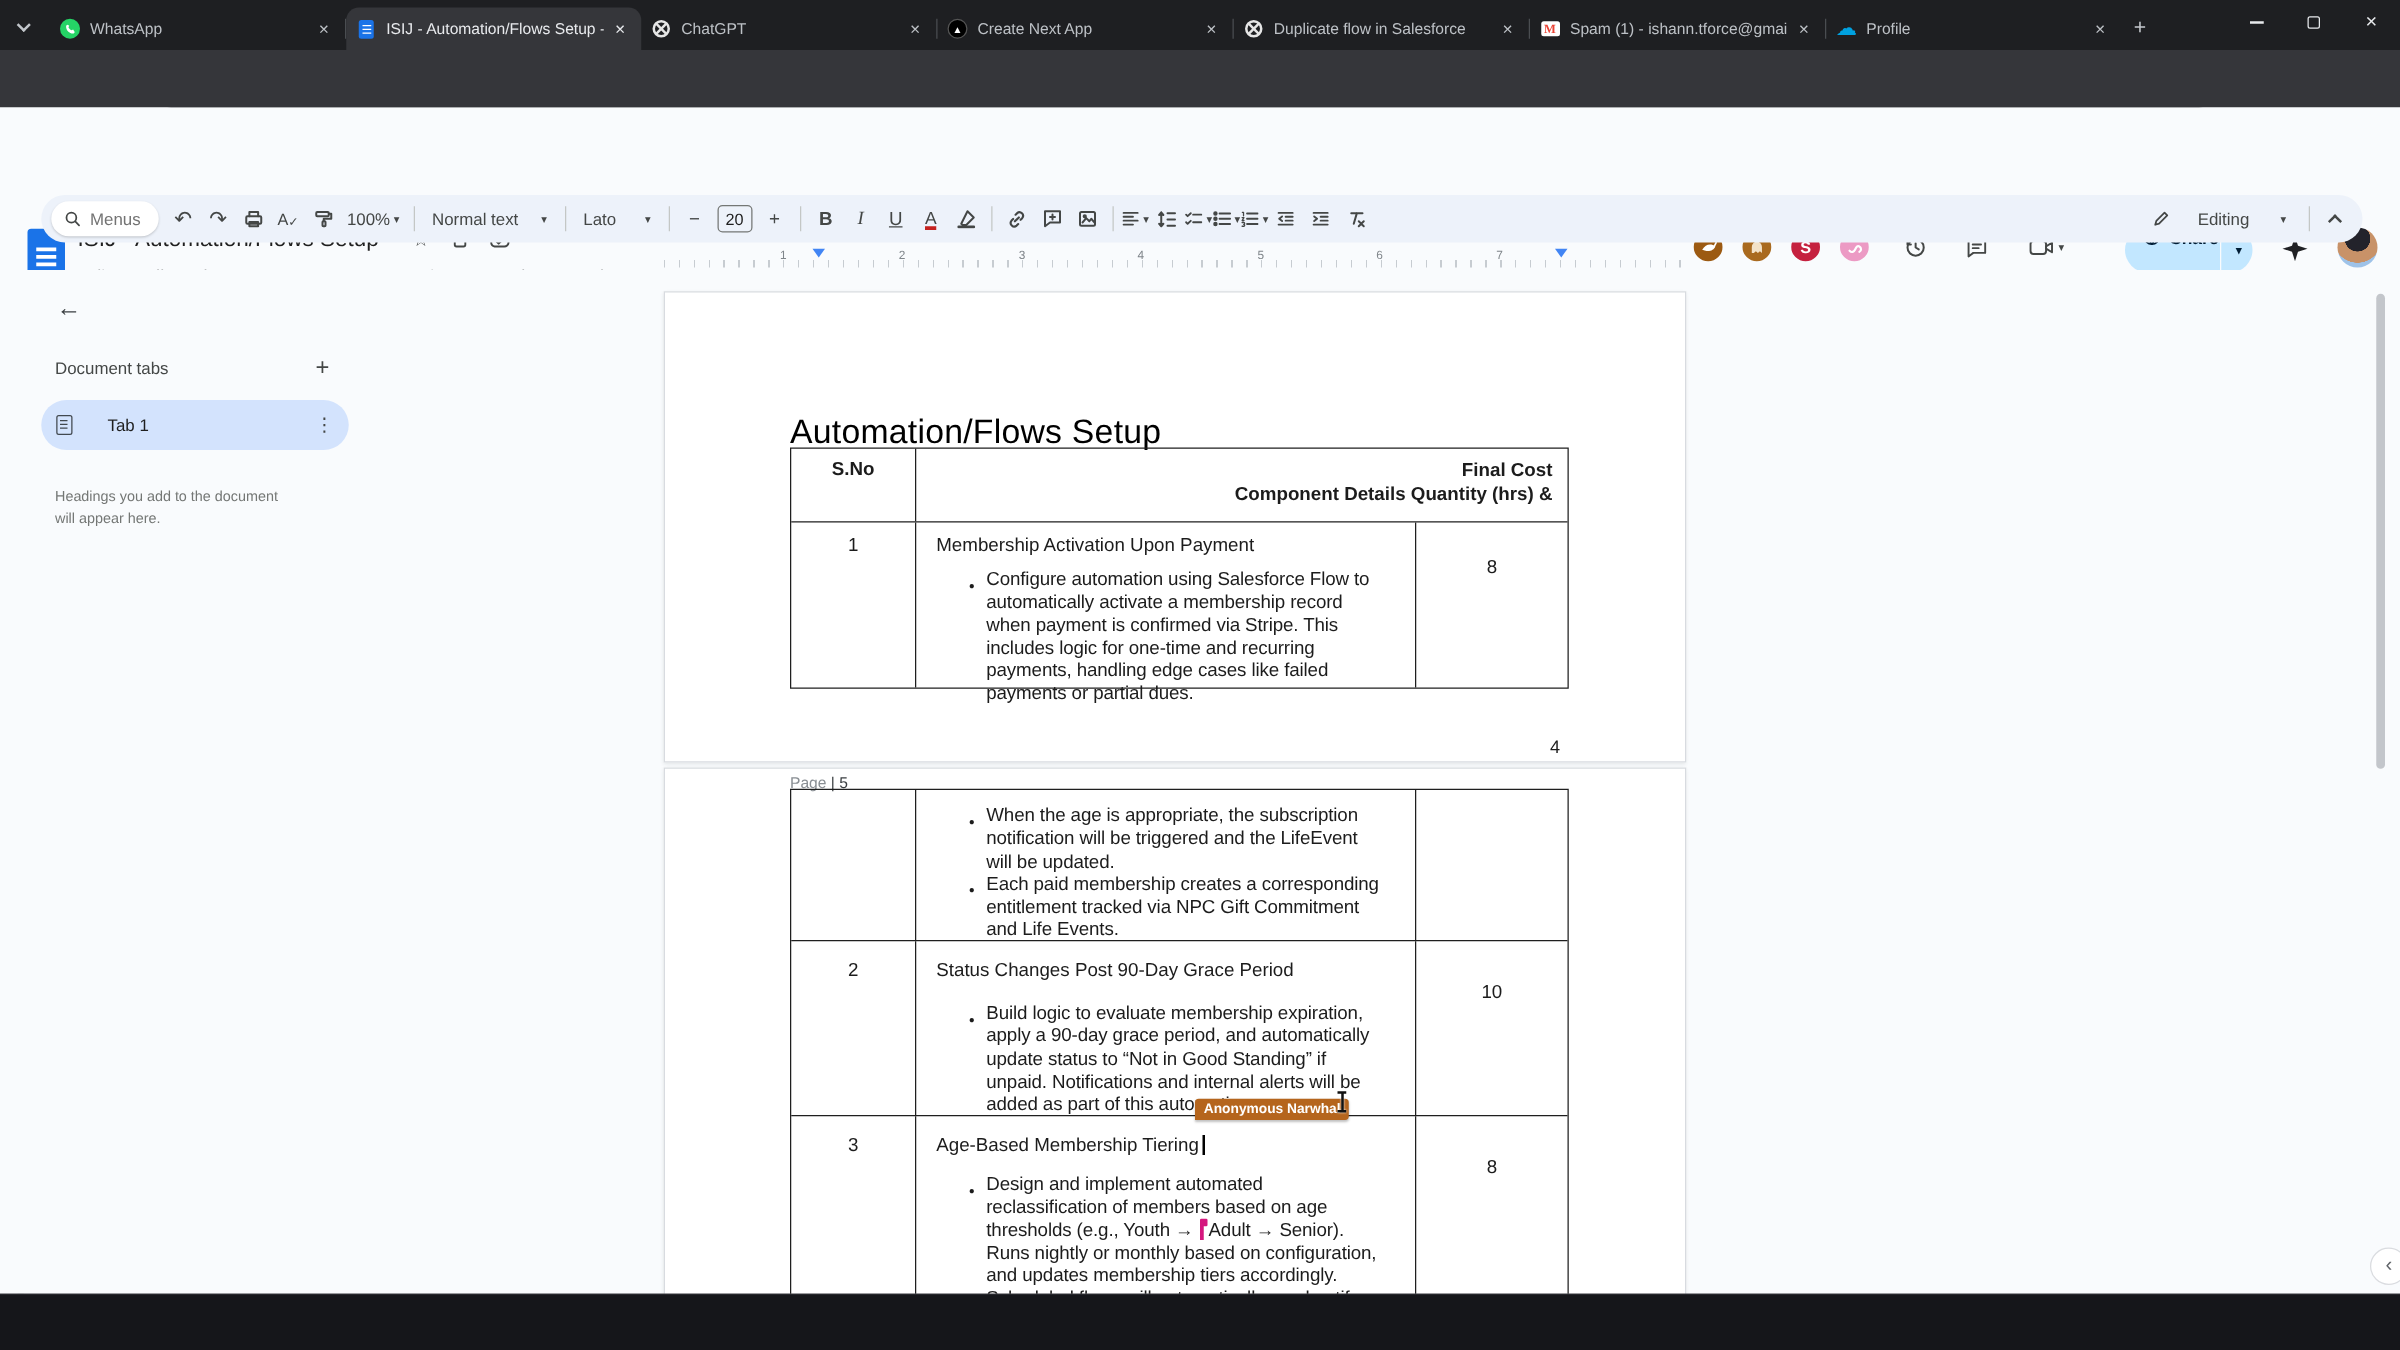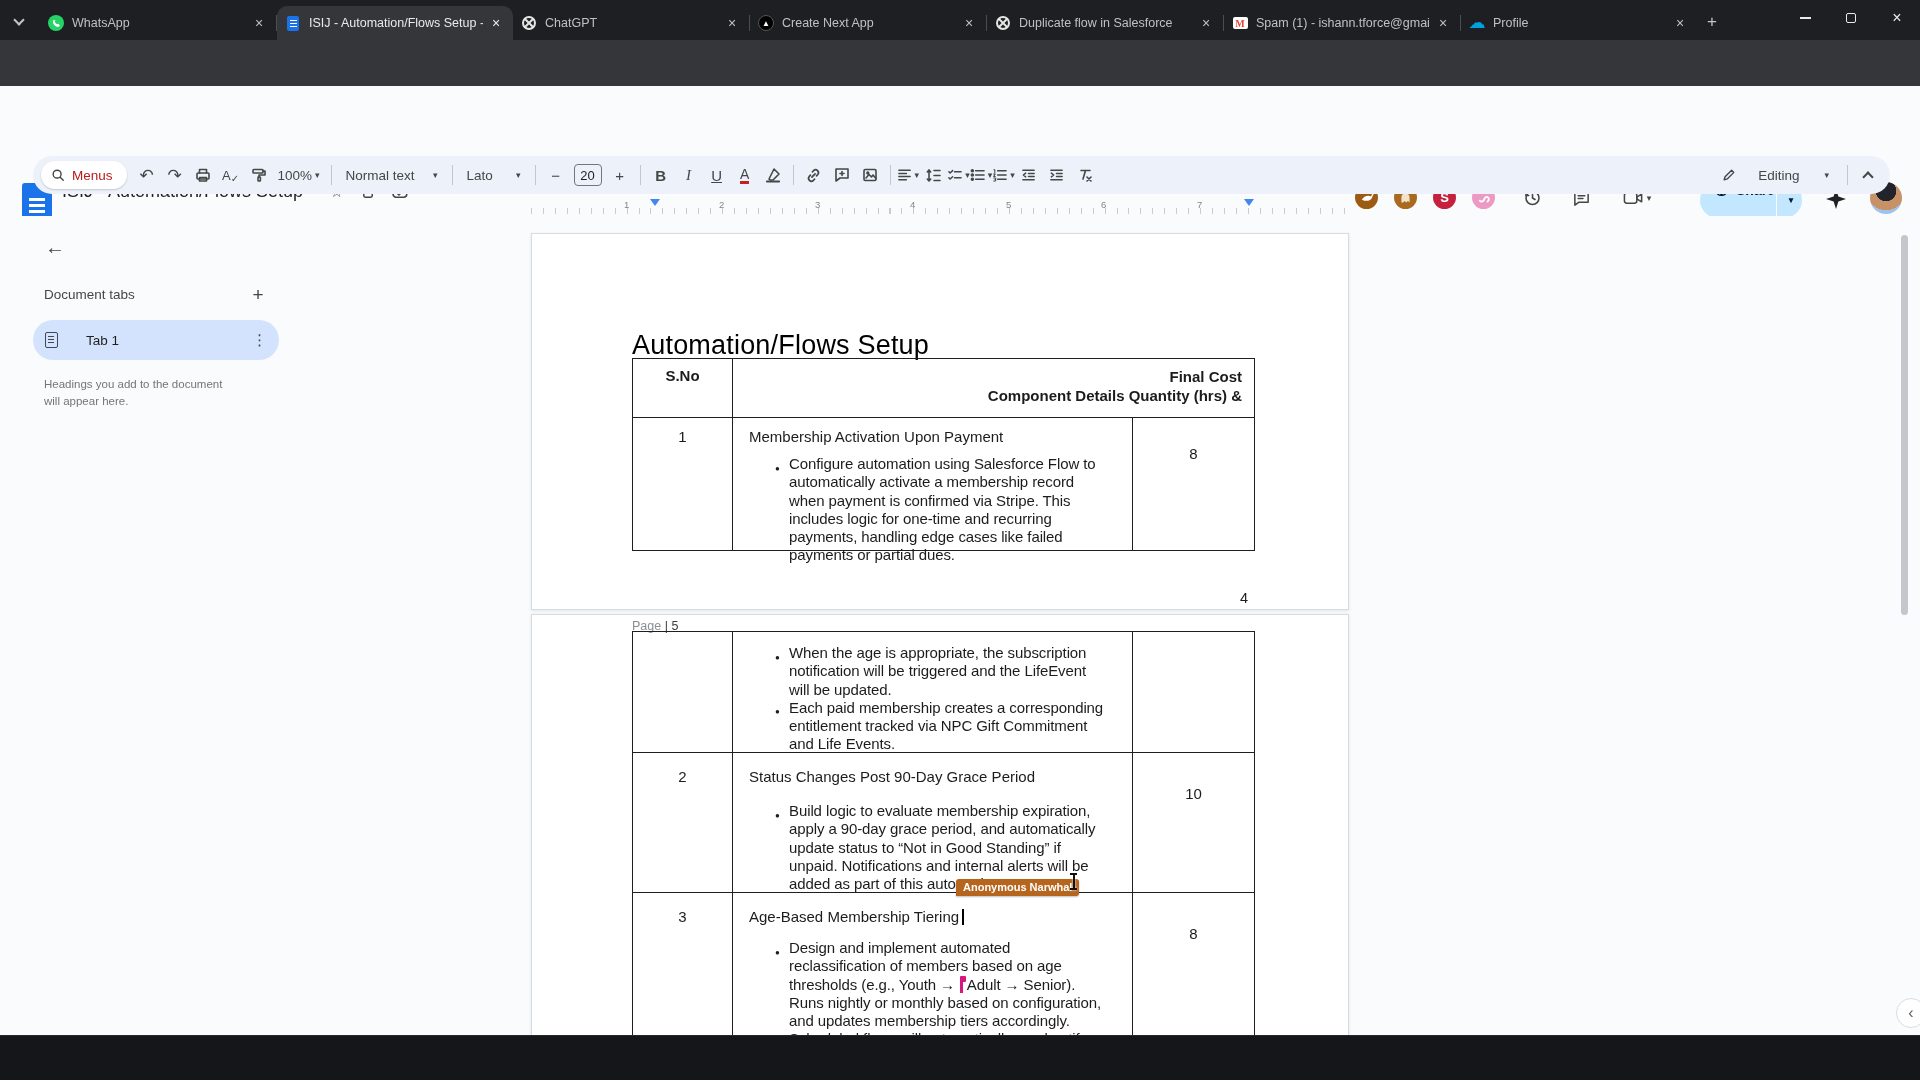--- a/index.html
+++ b/index.html
@@ -59,21 +59,21 @@
   .menus{left:60px;top:124px;display:flex}
   .mitem{padding:4px 9px;font-size:14.5px;color:#1f1f1f;border-radius:5px}
   .collab{top:98px;width:27px;height:27px;border-radius:50%;display:flex;align-items:center;justify-content:center;border:2px solid #f9fbfd}
   .hbtn{top:99px;width:26px;height:26px;display:flex;align-items:center;justify-content:center;border-radius:50%}
   .sharepill{left:1700px;top:96px;width:102px;height:36px;background:#c2e7ff;border-radius:18px;display:flex;align-items:flex-start;color:#001d35;font-size:14px;font-weight:bold}
   .sharecaret{width:26px;height:36px;border-left:1px solid #f9fbfd;display:flex;align-items:center;justify-content:center}
   .pavatar{left:1870px;top:96px;width:32px;height:32px;border-radius:50%;background:radial-gradient(circle at 50% 28%,#23232b 0 36%,#c89268 37% 68%,#9ec2e8 69%)}
 
   
   #dtoolbar{left:33px;top:156px;width:1857px;height:38px;background:#edf2fa;border-radius:19px;display:flex;align-items:center;padding:0 8px}
-  .menuspill{height:28px;border-radius:14px;background:#fff;box-shadow:0 1px 2px rgba(0,0,0,.18);display:flex;align-items:center;gap:7px;padding:0 14px 0 10px;color:#b91c1c;font-size:13.5px;margin-right:6px}
+  .menuspill{height:28px;border-radius:14px;background:#fff;box-shadow:0 1px 2px rgba(0,0,0,.18);display:flex;align-items:center;gap:7px;padding:0 14px 0 10px;color:#737373;font-size:13.5px;margin-right:6px}
   .tbic{width:28px;height:28px;display:flex;align-items:center;justify-content:center;color:#444746;font-size:15px;border-radius:4px;flex:none}
   .tbtxt{color:#444746;font-size:13.5px}
   .tbdiv{width:1px;height:20px;background:#c4c7c5;margin:0 6px;flex:none}
   .caret{font-size:9px;color:#444746;margin-left:3px}
   .sizebox{width:28px;height:22px;border:1px solid #747775;border-radius:4px;display:flex;align-items:center;justify-content:center;font-size:13px;color:#1f1f1f;margin:0 4px}
   .colorA{border-bottom:3px solid #c5221f;line-height:14px;font-size:14px;color:#444746}
   .editpill{height:32px;border-radius:16px;display:flex;align-items:center;gap:22px;padding:0 12px;color:#444746;font-size:13.5px}
   svg.ic{stroke:#444746;fill:none;stroke-width:1.6;stroke-linecap:round;stroke-linejoin:round}
 
   
@@ -85,21 +85,21 @@
 
   
   .backarrow{left:42px;top:234px;font-size:20px;color:#3c4043;width:26px;height:26px;display:flex;align-items:center;justify-content:center}
   .sbhdr{left:44px;top:287px;font-size:13.5px;color:#444746}
   .sbplus{left:246px;top:283px;width:24px;height:24px;display:flex;align-items:center;justify-content:center;font-size:19px;color:#444746}
   .tabpill{left:33px;top:320px;width:246px;height:40px;border-radius:20px;background:#d3e3fd;display:flex;align-items:center;padding:0 12px;gap:28px}
   .docico{width:13px;height:16px;border:1.6px solid #41484f;border-radius:2px;position:relative;flex:none}
   .docico::after{content:"";position:absolute;left:2px;top:3px;width:6px;height:1.4px;background:#41484f;box-shadow:0 3px 0 #41484f,0 6px 0 #41484f}
   .tabpill .lbl{flex:1;font-size:13.5px;color:#1f1f1f}
   .kebab{color:#444746;font-size:15px}
-  .sbhint{left:44px;top:376px;font-size:11.5px;color:#747775;line-height:17px}
+  .sbhint{left:44px;top:390px;font-size:11.5px;color:#747775;line-height:17px}
 
   
   #canvas{left:0;top:216px;width:1920px;height:819px;overflow:hidden;background:#f9fbfd}
   .page{position:absolute;left:531px;width:818px;background:#fff;border:1px solid #d8dbe0;box-shadow:0 1px 3px rgba(60,64,67,.12)}
   .docheading{position:absolute;left:100px;top:96px;font-size:27px;font-weight:500;color:#000;letter-spacing:.2px}
   .dtable{position:absolute;left:100px;width:623px;border:1.5px solid #1f1f1f}
   .trow{display:flex;border-top:1.5px solid #1f1f1f}
   .trow:first-child{border-top:none}
   .tc{font-size:15px;color:#1c1c1c}
   .tc1{width:100px;border-right:1.5px solid #1f1f1f;text-align:center;flex:none}

